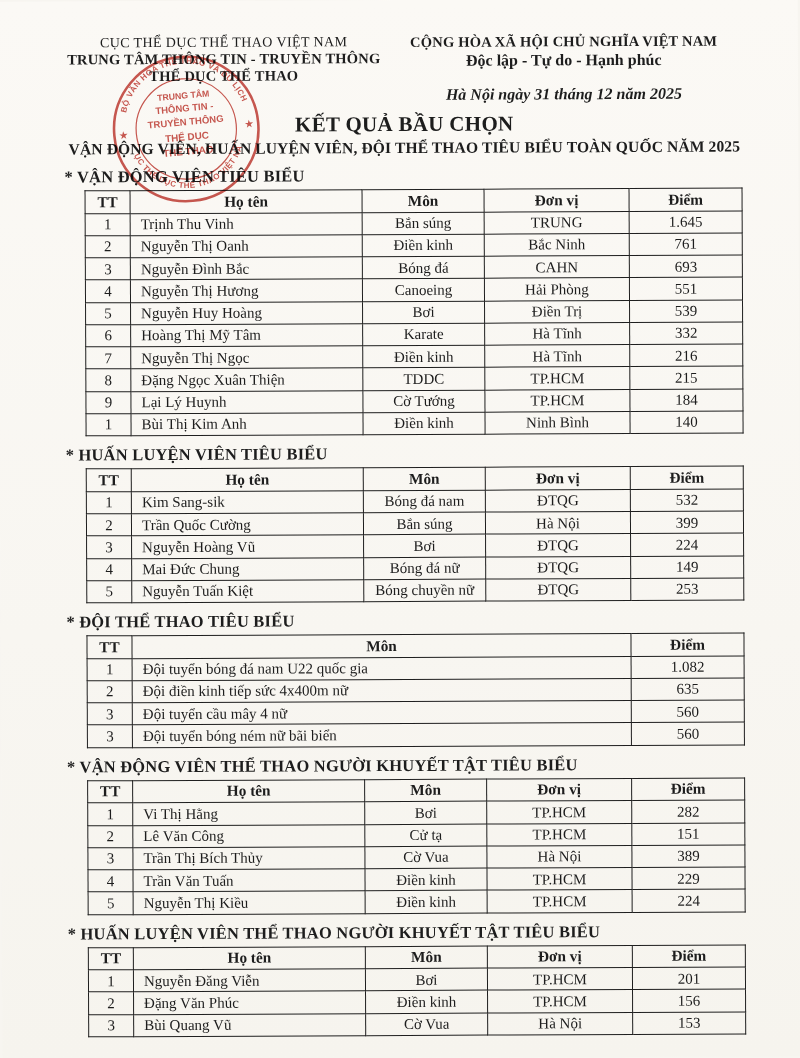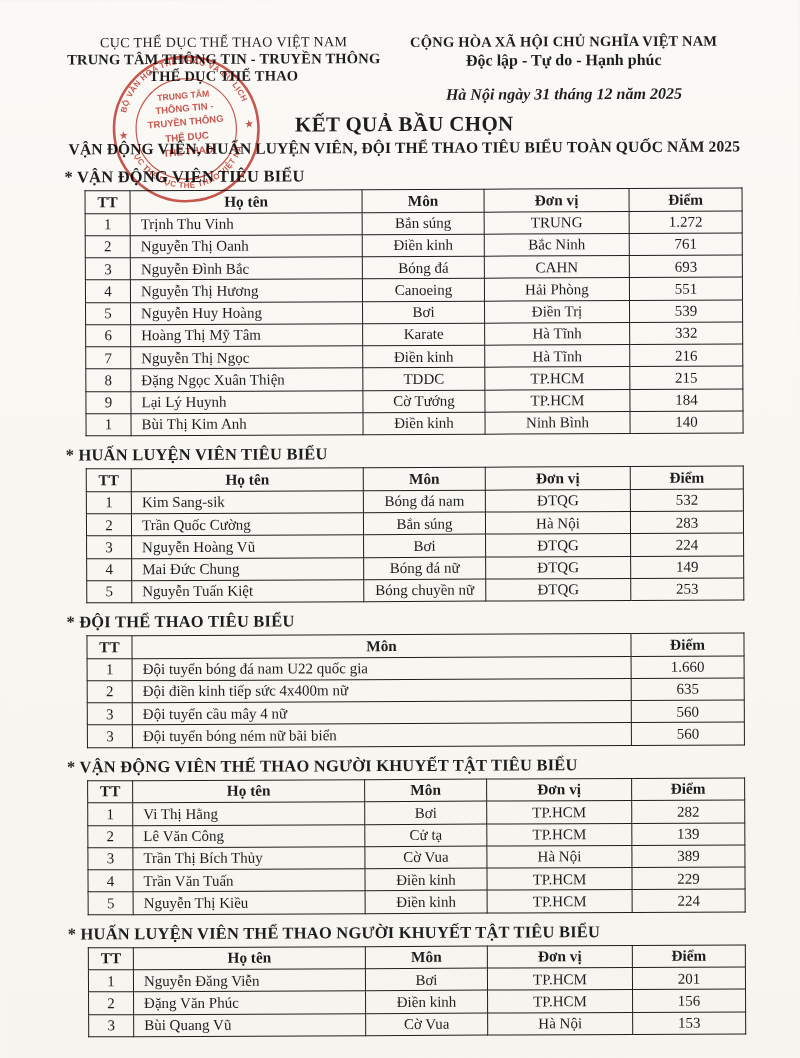--- a/index.html
+++ b/index.html
@@ -114,21 +114,21 @@
             <th>Đơn vị</th>
             <th>Điểm</th>
           </tr>
         </thead>
         <tbody>
           <tr>
             <td>1</td>
             <td>Trịnh Thu Vinh</td>
             <td>Bắn súng</td>
             <td>TRUNG</td>
-            <td>1.272</td>
+            <td>1.645</td>
           </tr>
           <tr>
             <td>2</td>
             <td>Nguyễn Thị Oanh</td>
             <td>Điền kinh</td>
             <td>Bắc Ninh</td>
             <td>761</td>
           </tr>
           <tr>
             <td>3</td>
@@ -215,21 +215,21 @@
             <td>Kim Sang-sik</td>
             <td>Bóng đá nam</td>
             <td>ĐTQG</td>
             <td>532</td>
           </tr>
           <tr>
             <td>2</td>
             <td>Trần Quốc Cường</td>
             <td>Bắn súng</td>
             <td>Hà Nội</td>
-            <td>283</td>
+            <td>399</td>
           </tr>
           <tr>
             <td>3</td>
             <td>Nguyễn Hoàng Vũ</td>
             <td>Bơi</td>
             <td>ĐTQG</td>
             <td>224</td>
           </tr>
           <tr>
             <td>4</td>
@@ -261,21 +261,21 @@
           <tr>
             <th>TT</th>
             <th>Môn</th>
             <th>Điểm</th>
           </tr>
         </thead>
         <tbody>
           <tr>
             <td>1</td>
             <td>Đội tuyển bóng đá nam U22 quốc gia</td>
-            <td>1.660</td>
+            <td>1.082</td>
           </tr>
           <tr>
             <td>2</td>
             <td>Đội điền kinh tiếp sức 4x400m nữ</td>
             <td>635</td>
           </tr>
           <tr>
             <td>3</td>
             <td>Đội tuyển cầu mây 4 nữ</td>
             <td>560</td>
@@ -314,21 +314,21 @@
             <td>Vi Thị Hằng</td>
             <td>Bơi</td>
             <td>TP.HCM</td>
             <td>282</td>
           </tr>
           <tr>
             <td>2</td>
             <td>Lê Văn Công</td>
             <td>Cử tạ</td>
             <td>TP.HCM</td>
-            <td>139</td>
+            <td>151</td>
           </tr>
           <tr>
             <td>3</td>
             <td>Trần Thị Bích Thủy</td>
             <td>Cờ Vua</td>
             <td>Hà Nội</td>
             <td>389</td>
           </tr>
           <tr>
             <td>4</td>

